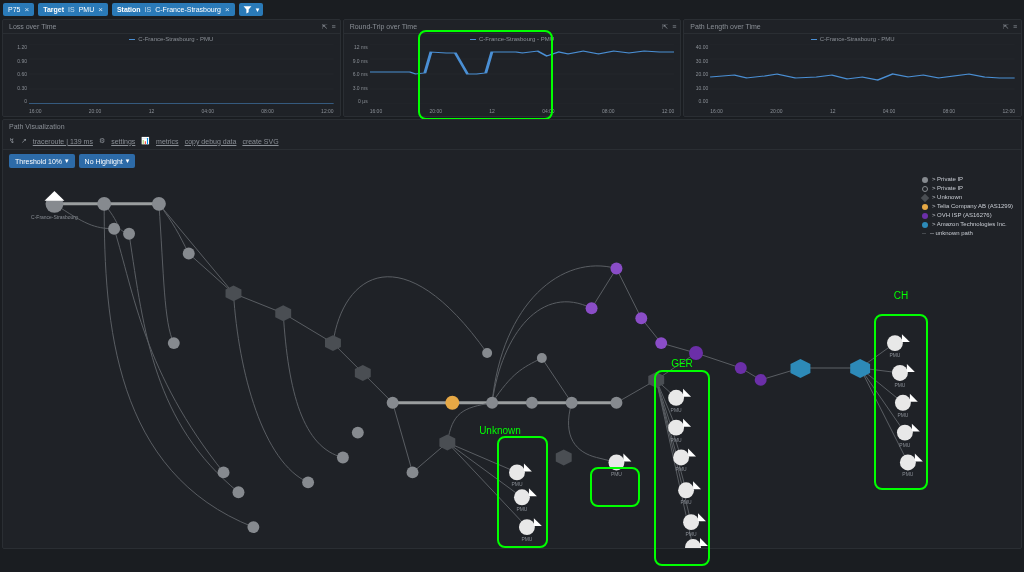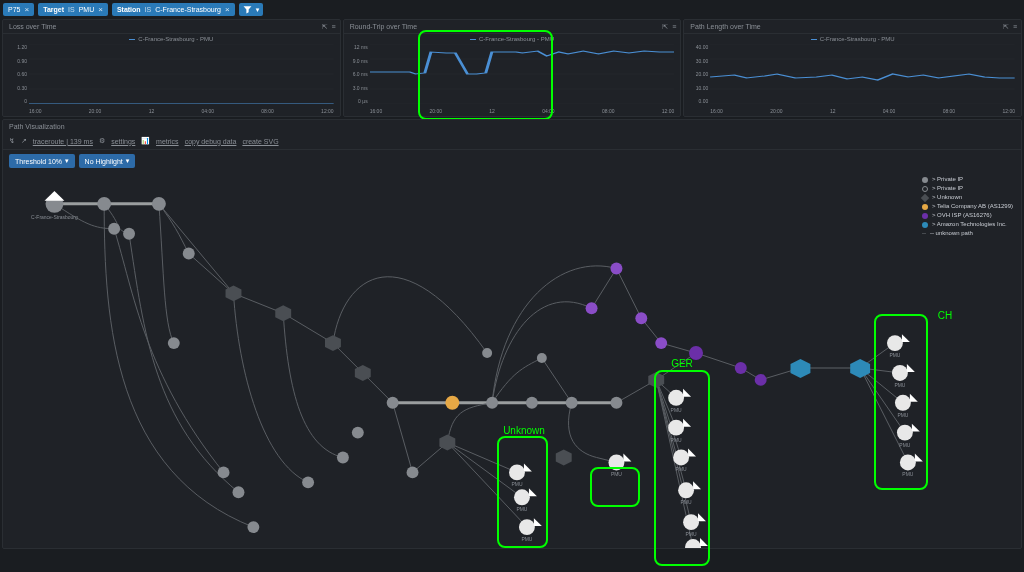--- a/index.html
+++ b/index.html
@@ -564,19 +564,19 @@
         </g>
       <g>
           <circle cx="908" cy="290" r="8" fill="#e8e8e8"></circle>
           <polygon points="915,281 923,289 915,289" fill="#fff"></polygon>
           <text class="node-label" x="908" y="304">PMU</text>
         </g>
     </svg>
   </div>
 </div>
 
-<div class="green-label" style="left:524px;top:425px;">Unknown</div>
+<div class="green-label" style="left:500px;top:425px;">Unknown</div>
 <div class="green-box" style="left:497px;top:436px;width:51px;height:112px;"></div>
 <div class="green-box" style="left:590px;top:467px;width:50px;height:40px;"></div>
 <div class="green-label" style="left:682px;top:358px;">GER</div>
 <div class="green-box" style="left:654px;top:370px;width:56px;height:196px;"></div>
-<div class="green-label" style="left:901px;top:310px;margin-left:44px;">CH</div>
+<div class="green-label" style="left:901px;top:290px;">CH</div>
 <div class="green-box" style="left:874px;top:314px;width:54px;height:176px;"></div>
 
 </body></html>

